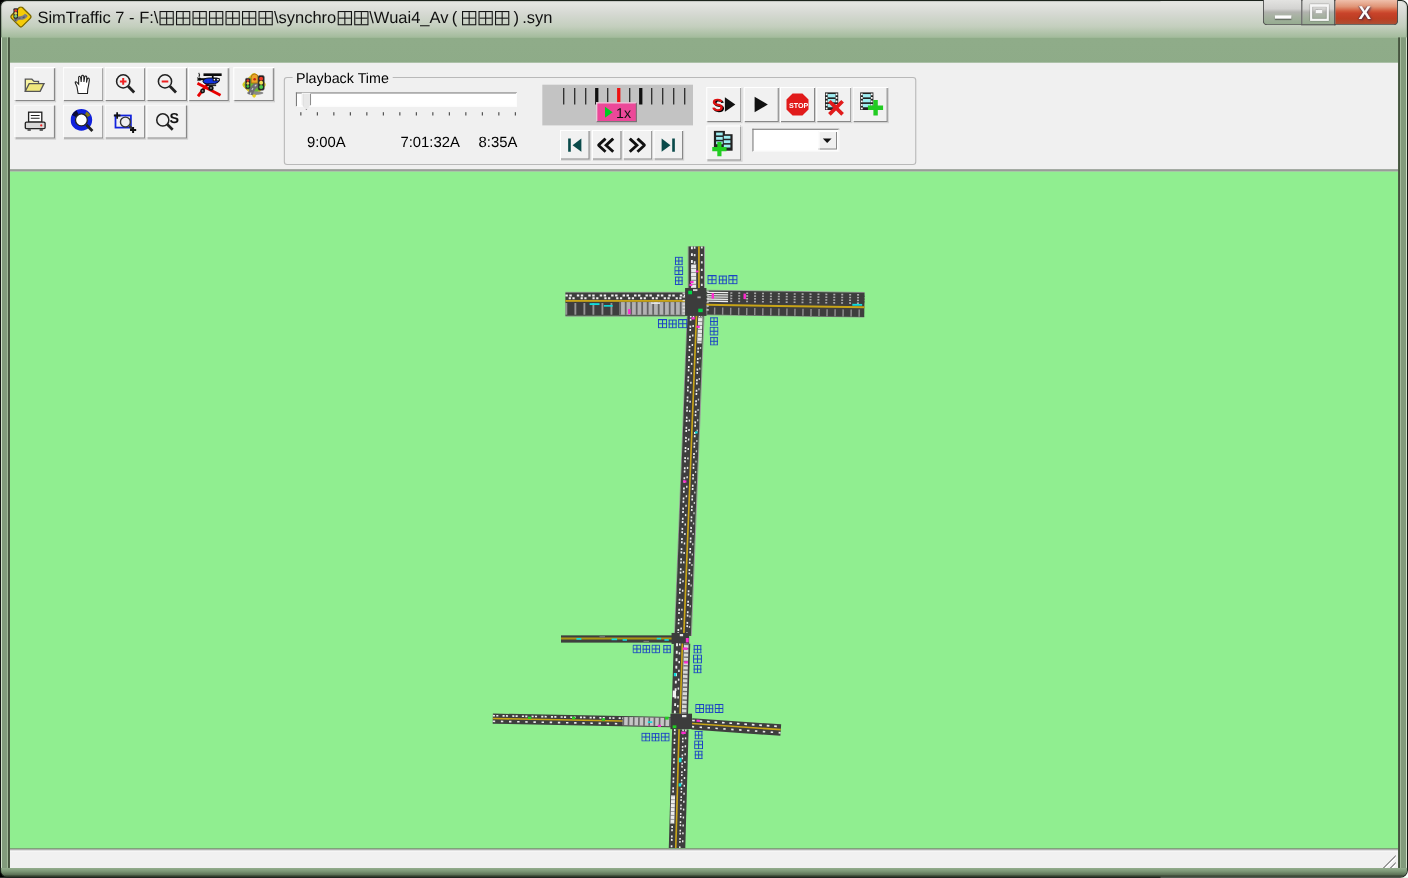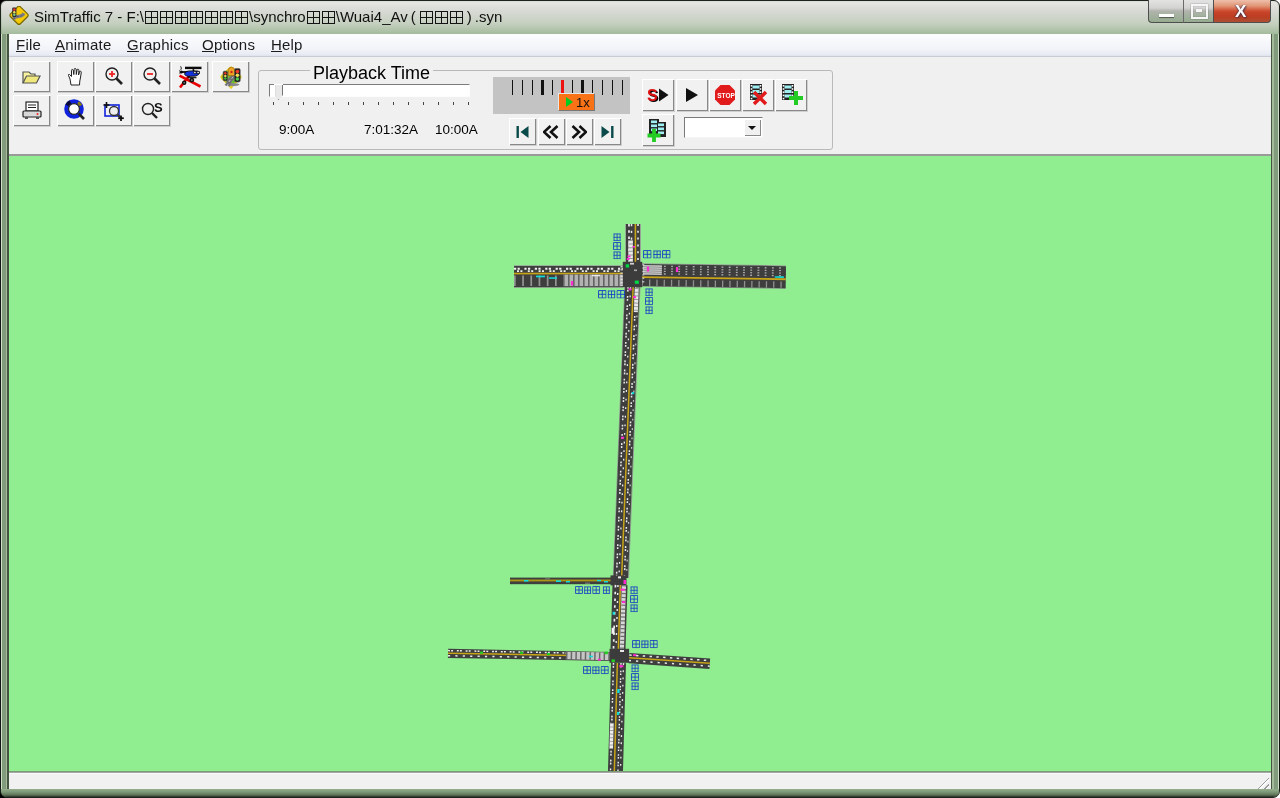--- a/index.html
+++ b/index.html
@@ -45,34 +45,34 @@
 .mi{position:absolute;top:2px;}
 .mi u{text-decoration:underline;}
 
 #toolbar{position:absolute;left:9px;top:57px;width:1262px;height:97px;background:#f0f0f0;}
 #tbline{position:absolute;left:9px;top:154px;width:1262px;height:2px;background:#9a9a9a;border-bottom:1px solid #d7d7d7;}
 .tbtn{position:absolute;width:37px;height:31px;background:#f1f1f1;
  box-shadow:inset 1px 1px 0 #ffffff, inset -1px -1px 0 #888888, 1px 1px 0 #cfcfcf;}
 .tbtn svg{position:absolute;left:50%;top:50%;transform:translate(-50%,-50%);}
 
 #pbgroup{position:absolute;left:258px;top:70px;width:573px;height:78px;border:1px solid #b9b9b9;border-radius:3px;}
-#pbtitle{position:absolute;left:7px;top:-8px;background:#f0f0f0;padding:0 3px;font-size:18px;color:#000;margin-left:44px;}
+#pbtitle{position:absolute;left:7px;top:-8px;background:#f0f0f0;padding:0 3px;font-size:13px;color:#000;}
 
 #slider-track{position:absolute;left:269px;top:84px;width:201px;height:13px;background:#fff;
  border:1px solid;border-color:#7c7c7c #fdfdfd #fdfdfd #7c7c7c;box-sizing:border-box;}
 #slider-thumb{position:absolute;left:274px;top:84px;width:9px;height:16px;background:#e8e8e8;
  clip-path:polygon(0 0,100% 0,100% 68%,50% 100%,0 68%);
  box-shadow:inset 1px 1px 0 #fff, inset -1px -1px 0 #777, inset 2px 0 0 #ddd;
  filter:drop-shadow(0.5px 0.5px 0.6px #555) drop-shadow(-0.5px 0 0.4px #888);}
 .stick{position:absolute;top:102px;width:1px;height:3px;background:#444;}
 .ptime{position:absolute;top:122px;font-size:13.5px;color:#000;}
 
 #gauge{position:absolute;left:493px;top:77px;width:137px;height:37px;background:#c3c3c3;}
 .gtick{position:absolute;top:3px;width:1px;height:15px;background:#111;}
-#onex{position:absolute;left:558px;top:93px;width:37px;height:18px;background:#f97316;
+#onex{position:absolute;left:542px;top:93px;width:37px;height:18px;background:#ec4899;
  border:1px solid;border-color:#e8e8e8 #777 #777 #e8e8e8;box-sizing:border-box;}
 #onex .tri{position:absolute;left:7px;top:3px;width:0;height:0;border-left:7px solid #00cc22;border-top:5px solid transparent;border-bottom:5px solid transparent;}
 #onex .txt{position:absolute;left:17px;top:1px;font-size:13px;color:#111;}
 
 .trbtn{position:absolute;top:118px;width:27px;height:27px;background:#f1f1f1;
  box-shadow:inset 1px 1px 0 #ffffff, inset -1px -1px 0 #888888, 1px 1px 0 #cfcfcf;}
 .trbtn svg{position:absolute;left:50%;top:50%;transform:translate(-50%,-50%);}
 
 .rbtn{position:absolute;width:32px;height:32px;background:#f1f1f1;
  box-shadow:inset 1px 1px 0 #ffffff, inset -1px -1px 0 #888888, 1px 1px 0 #cfcfcf;}
@@ -109,27 +109,20 @@
   <div class="capbtn" id="btn-min">
         <div class="glyph"></div>
       </div>
   <div class="capbtn" id="btn-max">
         <div class="glyph"></div>
       </div>
   <div class="capbtn" id="btn-close">
         <div class="glyph">X</div>
       </div>
  </div>
- <div id="menubar">
-  <span class="mi" style="left:7px"><u>F</u>ile</span>
-  <span class="mi" style="left:46px"><u>A</u>nimate</span>
-  <span class="mi" style="left:118px"><u>G</u>raphics</span>
-  <span class="mi" style="left:193px"><u>O</u>ptions</span>
-  <span class="mi" style="left:262px"><u>H</u>elp</span>
- </div>
  <div id="toolbar"></div>
 
  <div class="tbtn" style="left:13px;top:61px">
       <svg width="22" height="18" viewBox="0 0 22 18">
    <path d="M2 15 L2 4 L8 4 L10 6 L14 6 L14 8" fill="#f7f3a0" stroke="#555" stroke-width="1.2"></path>
    <path d="M2 15 L5.5 8 L19 8 L15.5 15 Z" fill="#f0e87c" stroke="#555" stroke-width="1.2"></path>
       </svg>
     </div>
  <div class="tbtn" style="left:57px;top:61px">
       <svg width="20" height="20" viewBox="0 0 20 20">
@@ -243,21 +236,21 @@
     <div class="stick" style="left:363px"></div>
     <div class="stick" style="left:378px"></div>
     <div class="stick" style="left:393px"></div>
     <div class="stick" style="left:408px"></div>
     <div class="stick" style="left:423px"></div>
     <div class="stick" style="left:438px"></div>
     <div class="stick" style="left:453px"></div>
     <div class="stick" style="left:468px"></div>
  <div class="ptime" style="left:279px">9:00A</div>
  <div class="ptime" style="left:364px">7:01:32A</div>
- <div class="ptime" style="left:435px">10:00A</div>
+ <div class="ptime" style="left:435px">8:35A</div>
  <div id="gauge">
   <div class="gtick" style="left:19px"></div>
   <div class="gtick" style="left:29px"></div>
   <div class="gtick" style="left:39px"></div>
   <div class="gtick" style="left:48px;width:3px"></div>
   <div class="gtick" style="left:59px"></div>
   <div class="gtick" style="left:68px;width:3px;background:#ee1111"></div>
   <div class="gtick" style="left:79px"></div>
   <div class="gtick" style="left:88px;width:3px"></div>
   <div class="gtick" style="left:99px"></div>

